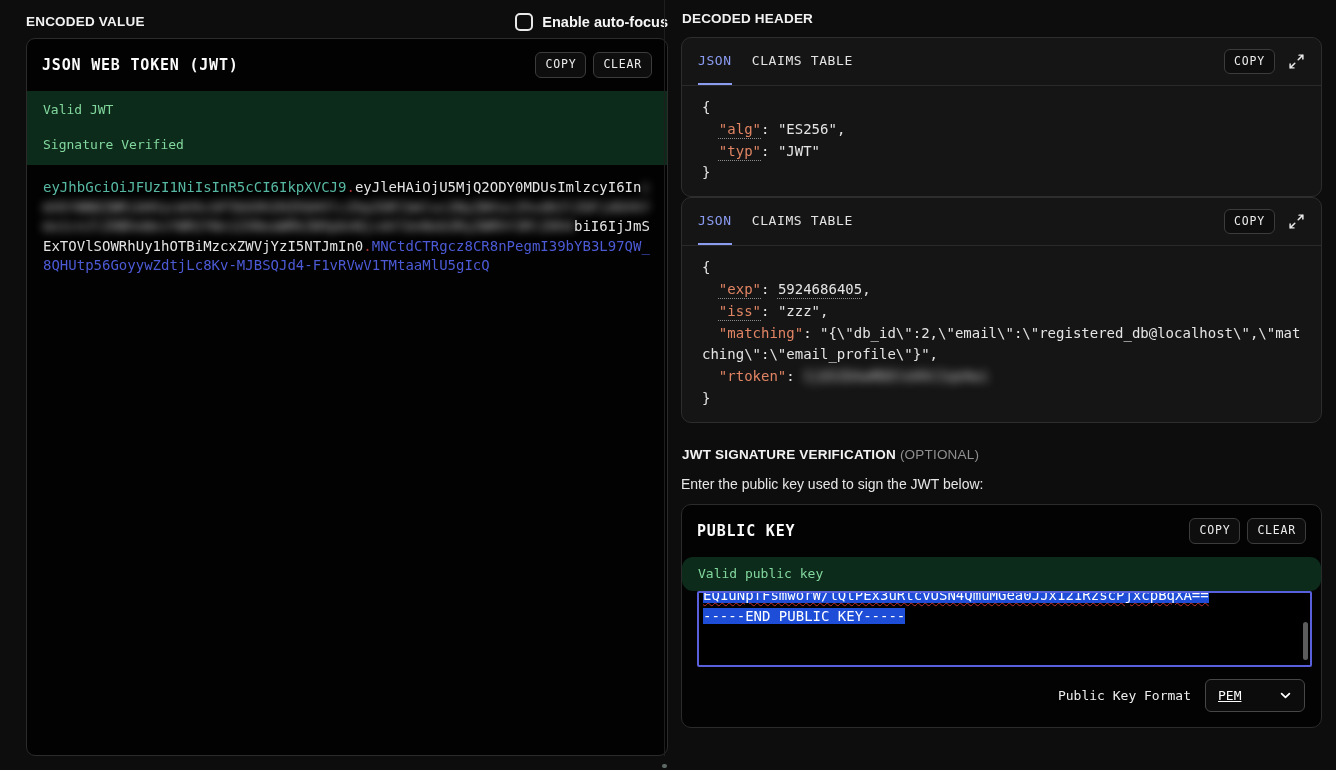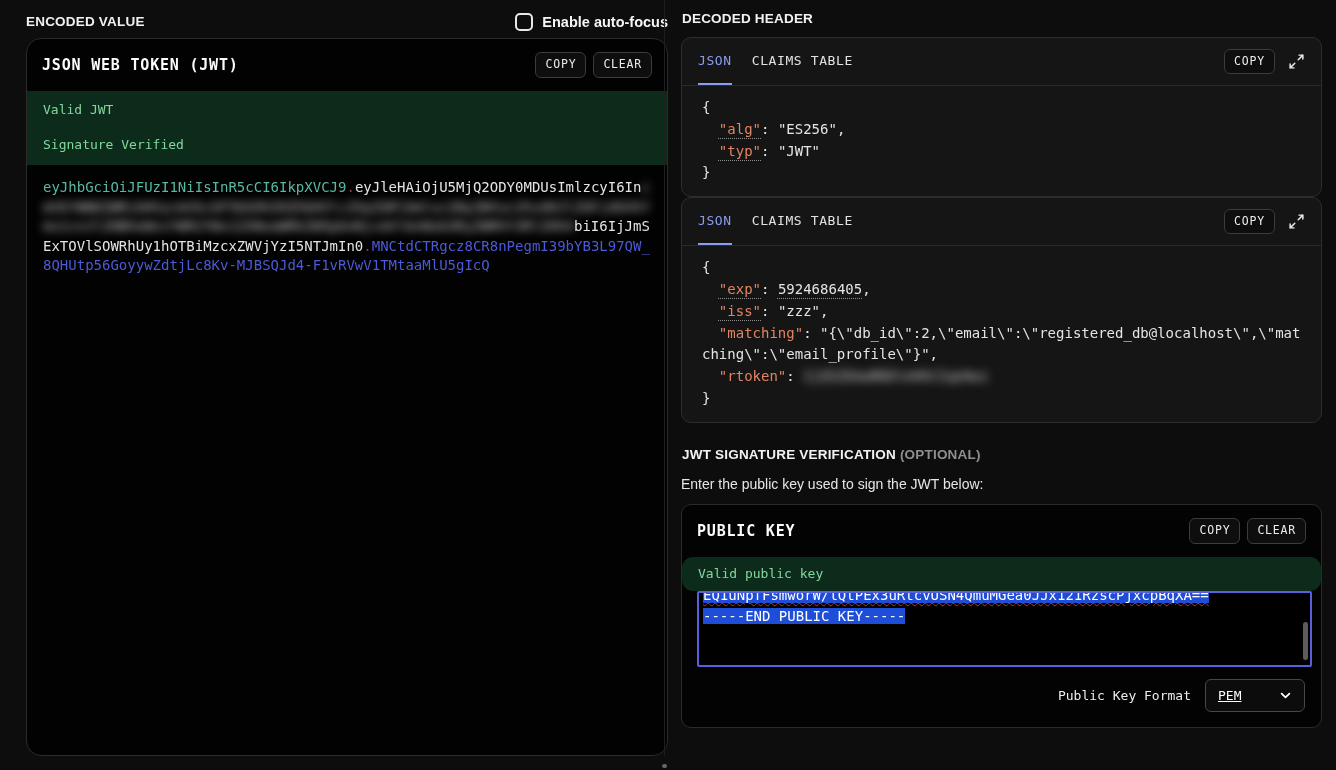--- a/index.html
+++ b/index.html
@@ -13,32 +13,32 @@
   }
 
   
   .left-col  { position:absolute; left:26px;   top:0; width:642px; }
   .right-col { position:absolute; left:681px; top:0; width:641px; }
   .gutter     { position:absolute; left:664px; top:0; width:1px; height:756px; background:#1e1e1e; }
   .gutter-dot { position:absolute; left:662px; top:764px; width:5px; height:4px; border-radius:2px; background:#5d6a66; }
 
   
   .sec-heading { font-size:13.5px; font-weight:bold; color:#f2f2f2; letter-spacing:.2px; }
-  .sec-heading .optional { font-weight:bold; color:#8f8f8f; }
+  .sec-heading .optional { font-weight:normal; color:#8f8f8f; }
 
   .top-row { display:flex; justify-content:space-between; align-items:center; padding-top:11px; height:32px; }
 
   .autofocus { display:flex; align-items:center; gap:9px;justify-content:flex-end; }
   .autofocus .box { width:18px; height:18px; border:2px solid #e9e9e9; border-radius:5px; background:transparent; cursor:pointer; }
   .autofocus .lbl { font-size:14.5px; font-weight:bold; color:#f5f5f5; }
 
   
   .jwt-card {
     margin-top:6px; height:718px;
-    background:#020202; border:1px solid #2b2b2b; border-radius:15px;
+    background:#020202; border:1px solid #2b2b2b; border-radius:9px;
     overflow:hidden; display:flex; flex-direction:column;
   }
   .card-titlebar { display:flex; justify-content:space-between; align-items:center; padding:0 15px; height:52px; flex:none; }
   .card-title { font-family:"DejaVu Sans Mono", monospace; font-size:15px; font-weight:bold; letter-spacing:.8px; color:#fbfbfb; }
   .btn-group { display:flex; gap:7px; }
   .btn {
     font-family:"DejaVu Sans Mono", monospace; font-size:11.5px; letter-spacing:.8px;
     color:#ececec; background:#0e0e0e; border:1px solid #3c3c3c; border-radius:6px;
     padding:6px 9px; cursor:pointer; line-height:1;
   }

